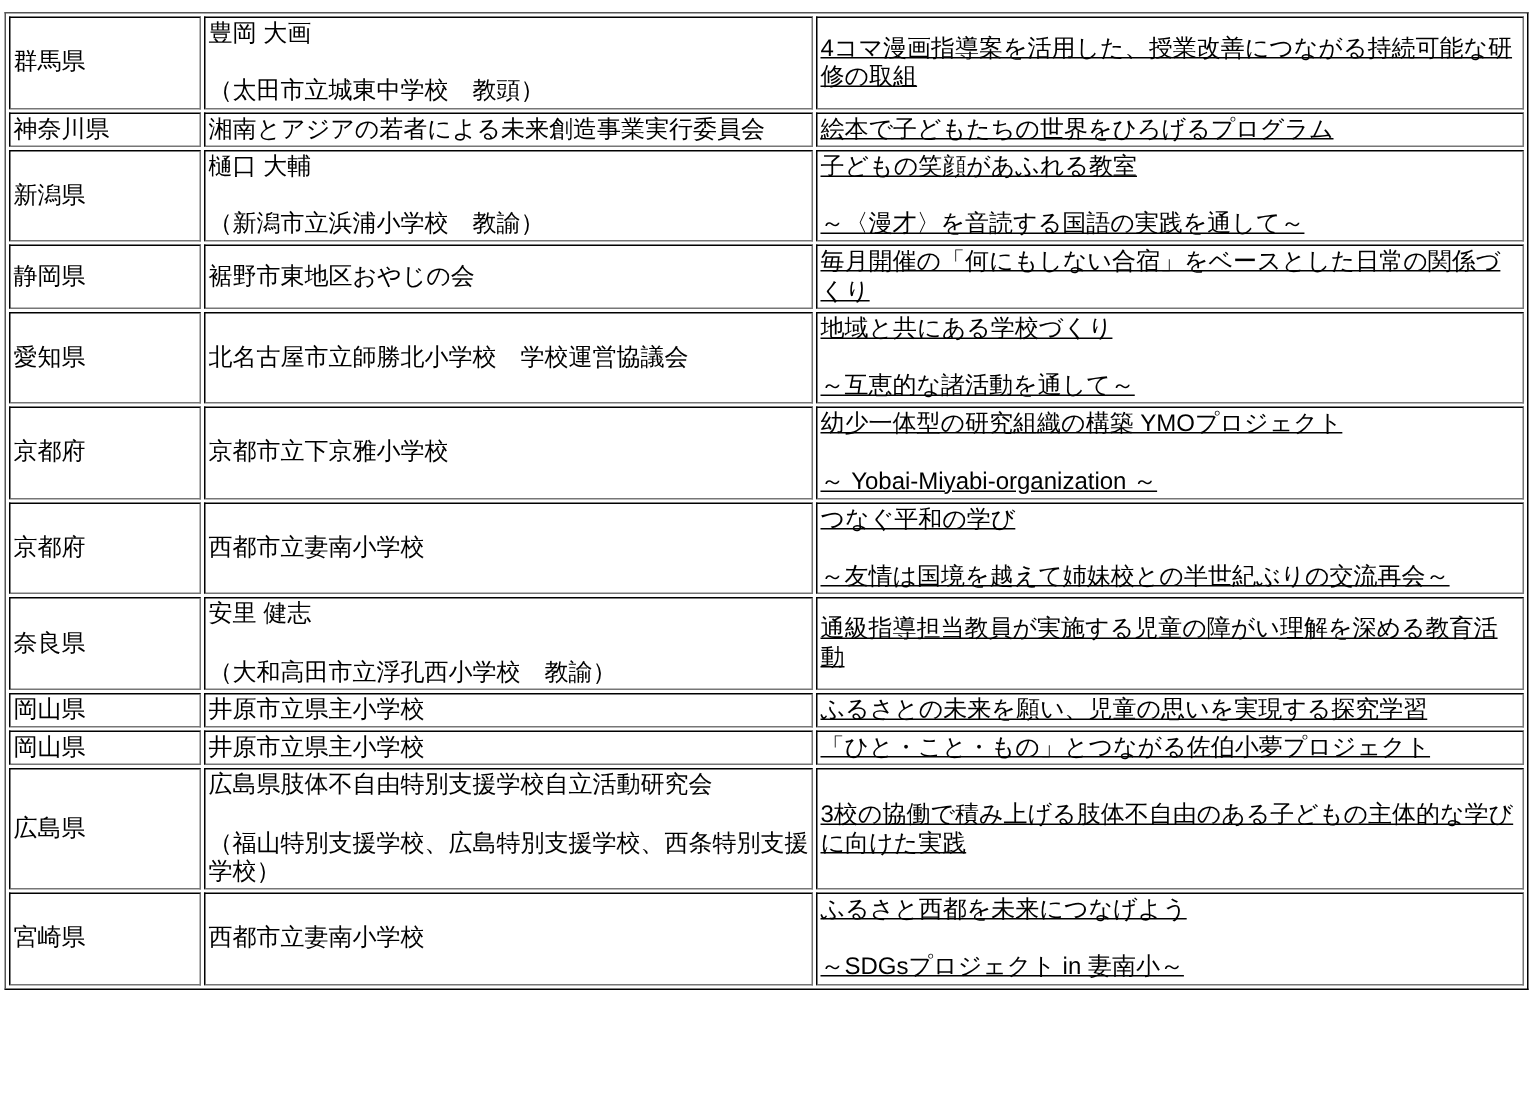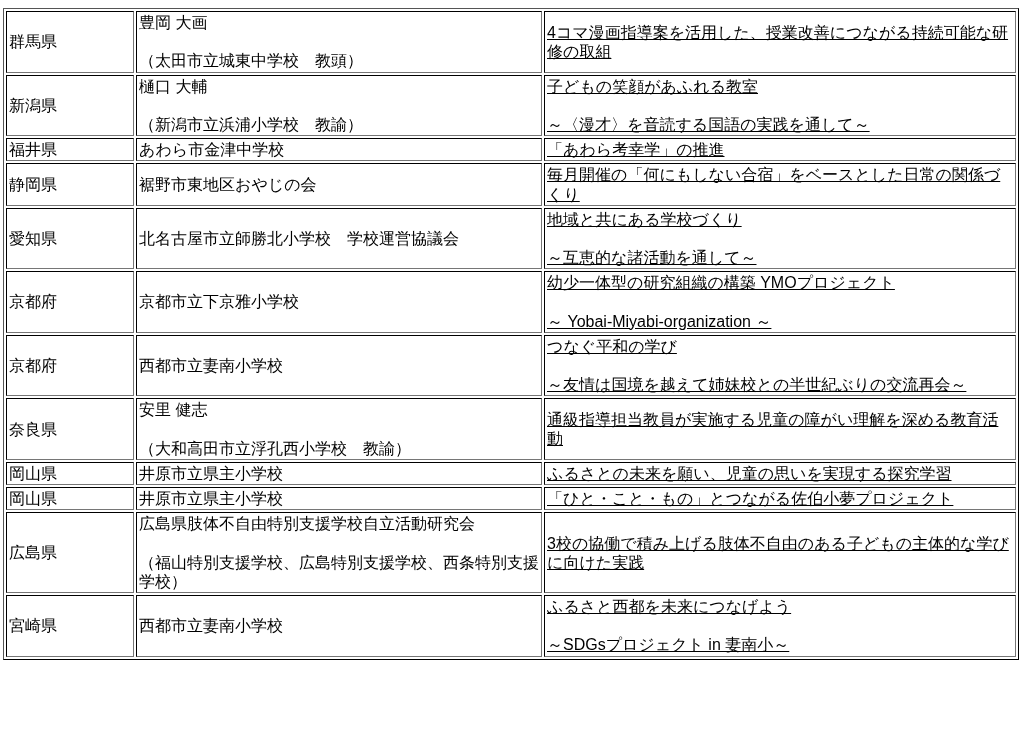--- a/index.html
+++ b/index.html
@@ -51,32 +51,32 @@
   <table class="award-table">
     <tbody>
         <tr>
           <td class="td-pref">群馬県</td>
           <td class="td-recipient">豊岡 大画
 
 （太田市立城東中学校　教頭）</td>
           <td class="td-project">4コマ漫画指導案を活用した、授業改善につながる持続可能な研修の取組</td>
         </tr>
         <tr>
+          <td class="td-pref">神奈川県</td>
+          <td class="td-recipient">湘南とアジアの若者による未来創造事業実行委員会</td>
+          <td class="td-project">絵本で子どもたちの世界をひろげるプログラム</td>
+        </tr>
+        <tr>
           <td class="td-pref">新潟県</td>
           <td class="td-recipient">樋口 大輔
 
 （新潟市立浜浦小学校　教諭）</td>
           <td class="td-project">子どもの笑顔があふれる教室
 
 ～〈漫才〉を音読する国語の実践を通して～</td>
-        </tr>
-        <tr>
-          <td class="td-pref">福井県</td>
-          <td class="td-recipient">あわら市金津中学校</td>
-          <td class="td-project">「あわら考幸学」の推進</td>
         </tr>
         <tr>
           <td class="td-pref">静岡県</td>
           <td class="td-recipient">裾野市東地区おやじの会</td>
           <td class="td-project">毎月開催の「何にもしない合宿」をベースとした日常の関係づくり</td>
         </tr>
         <tr>
           <td class="td-pref">愛知県</td>
           <td class="td-recipient">北名古屋市立師勝北小学校　学校運営協議会</td>
           <td class="td-project">地域と共にある学校づくり

